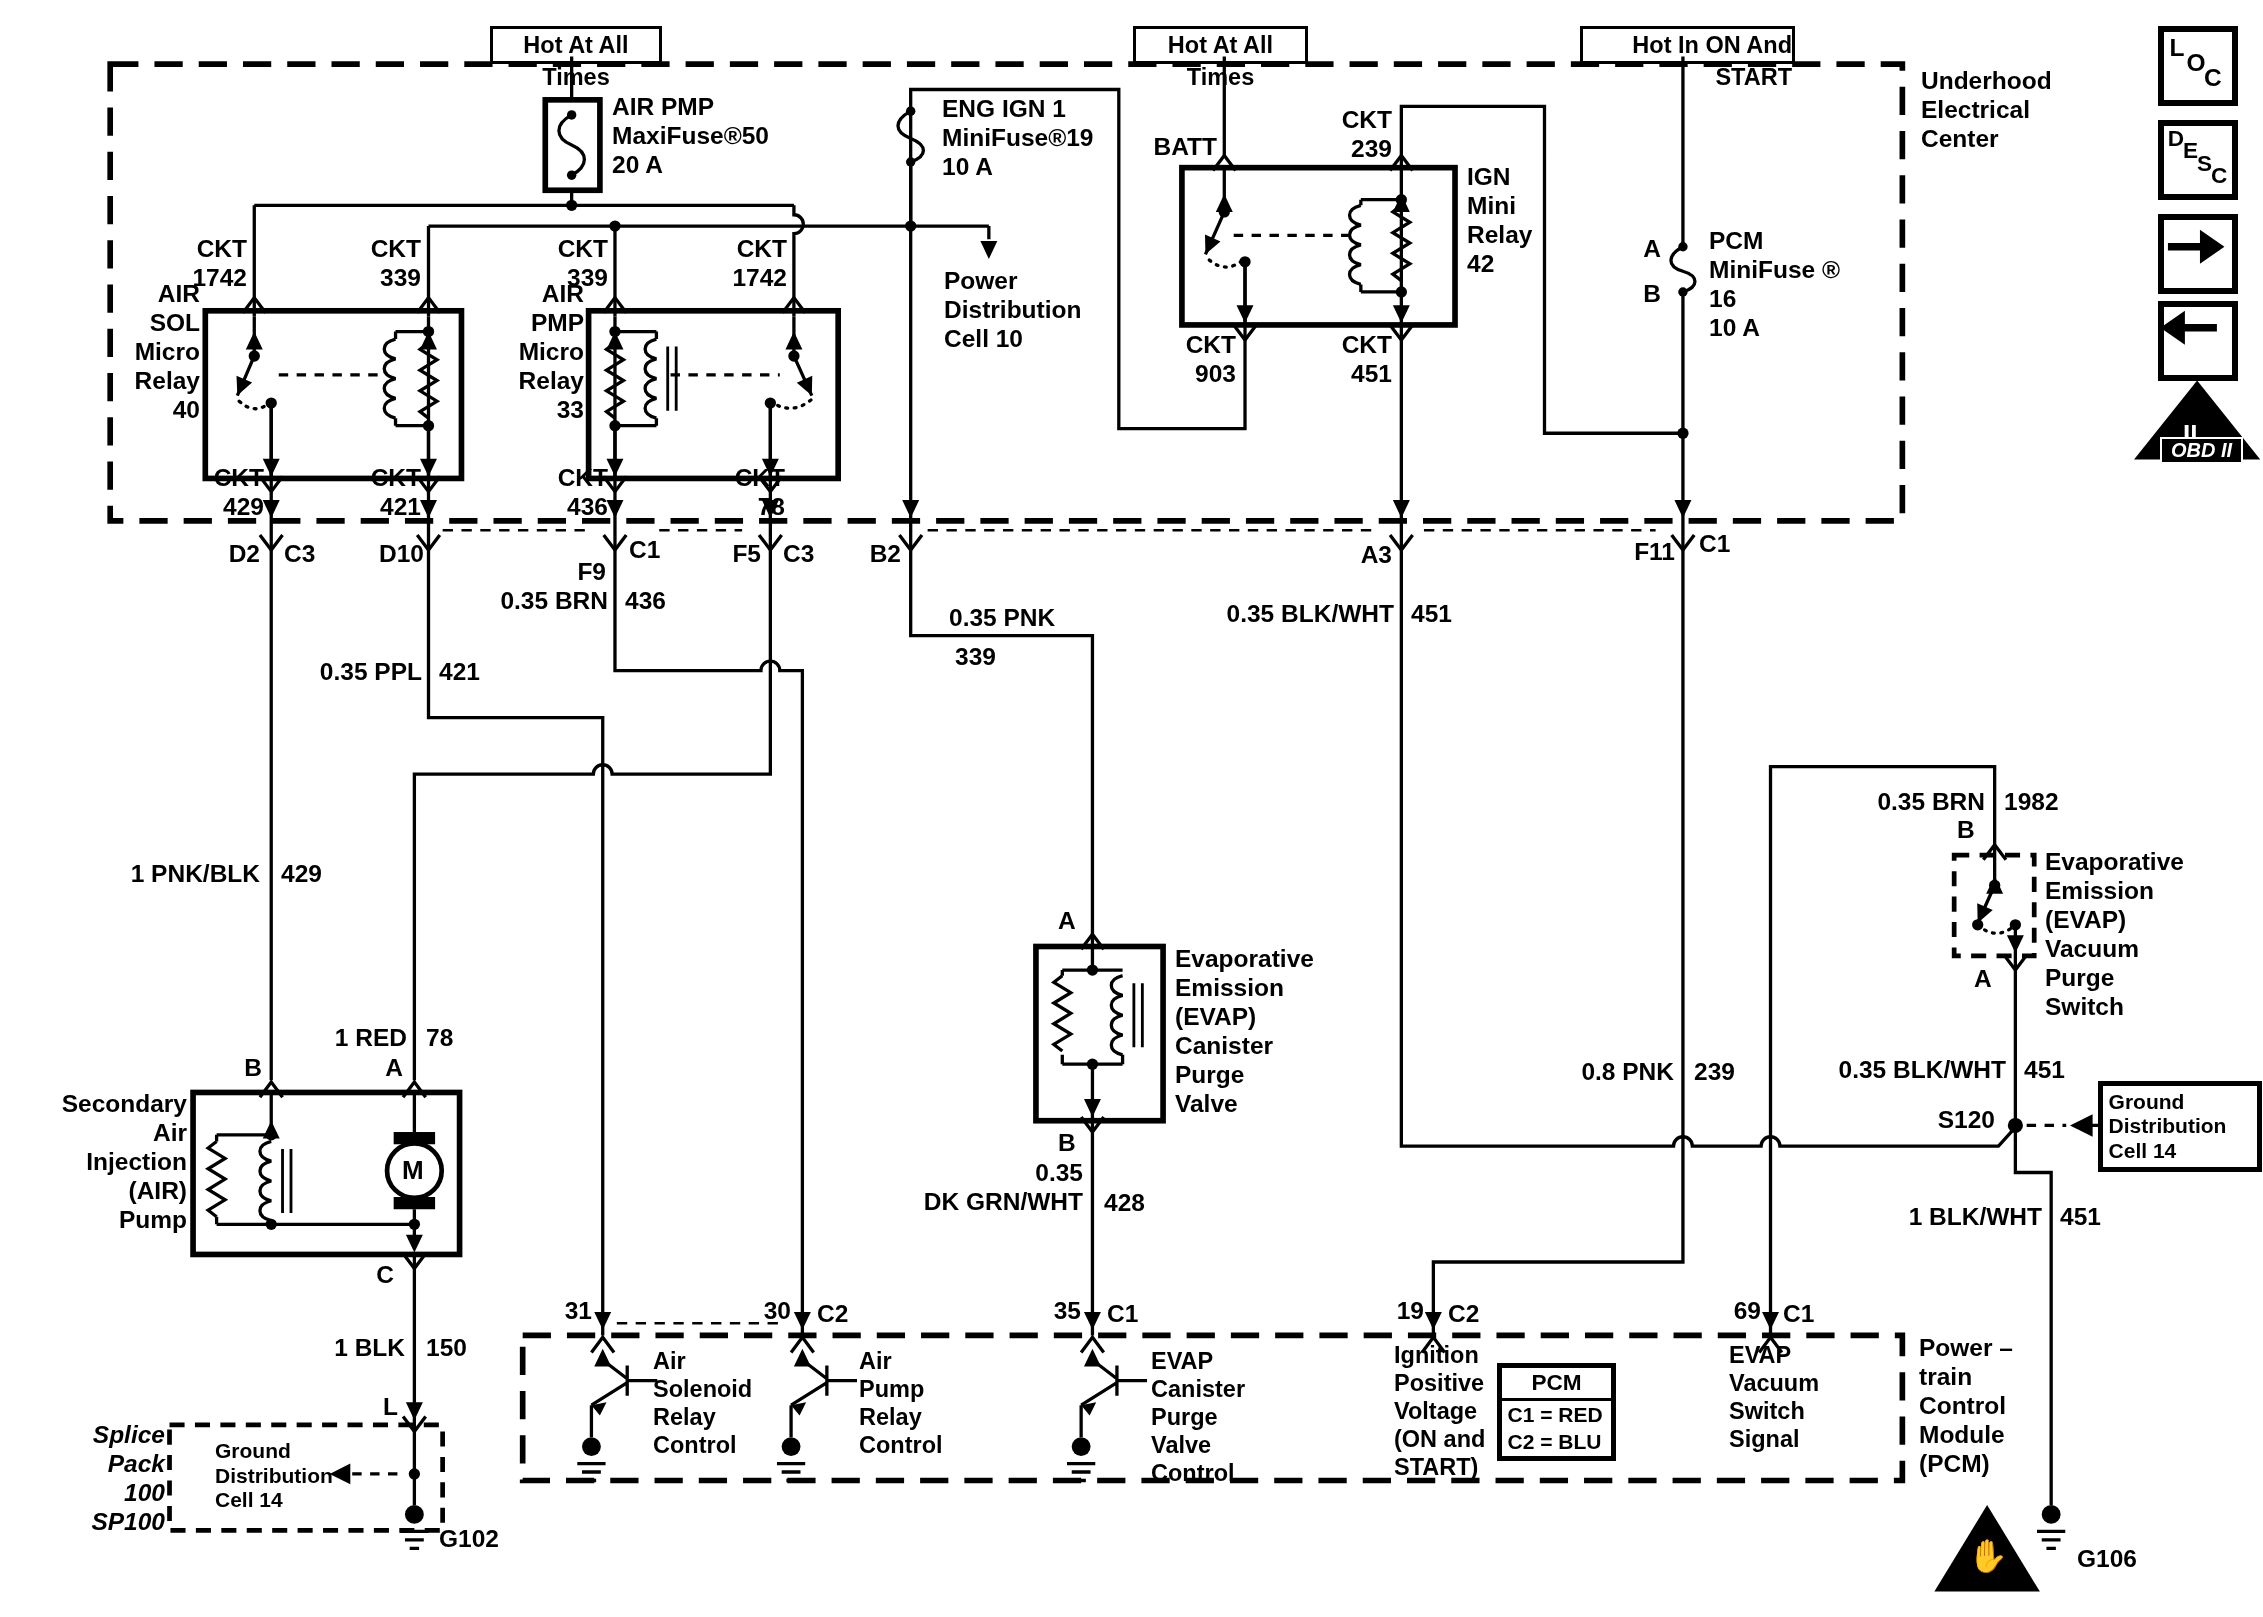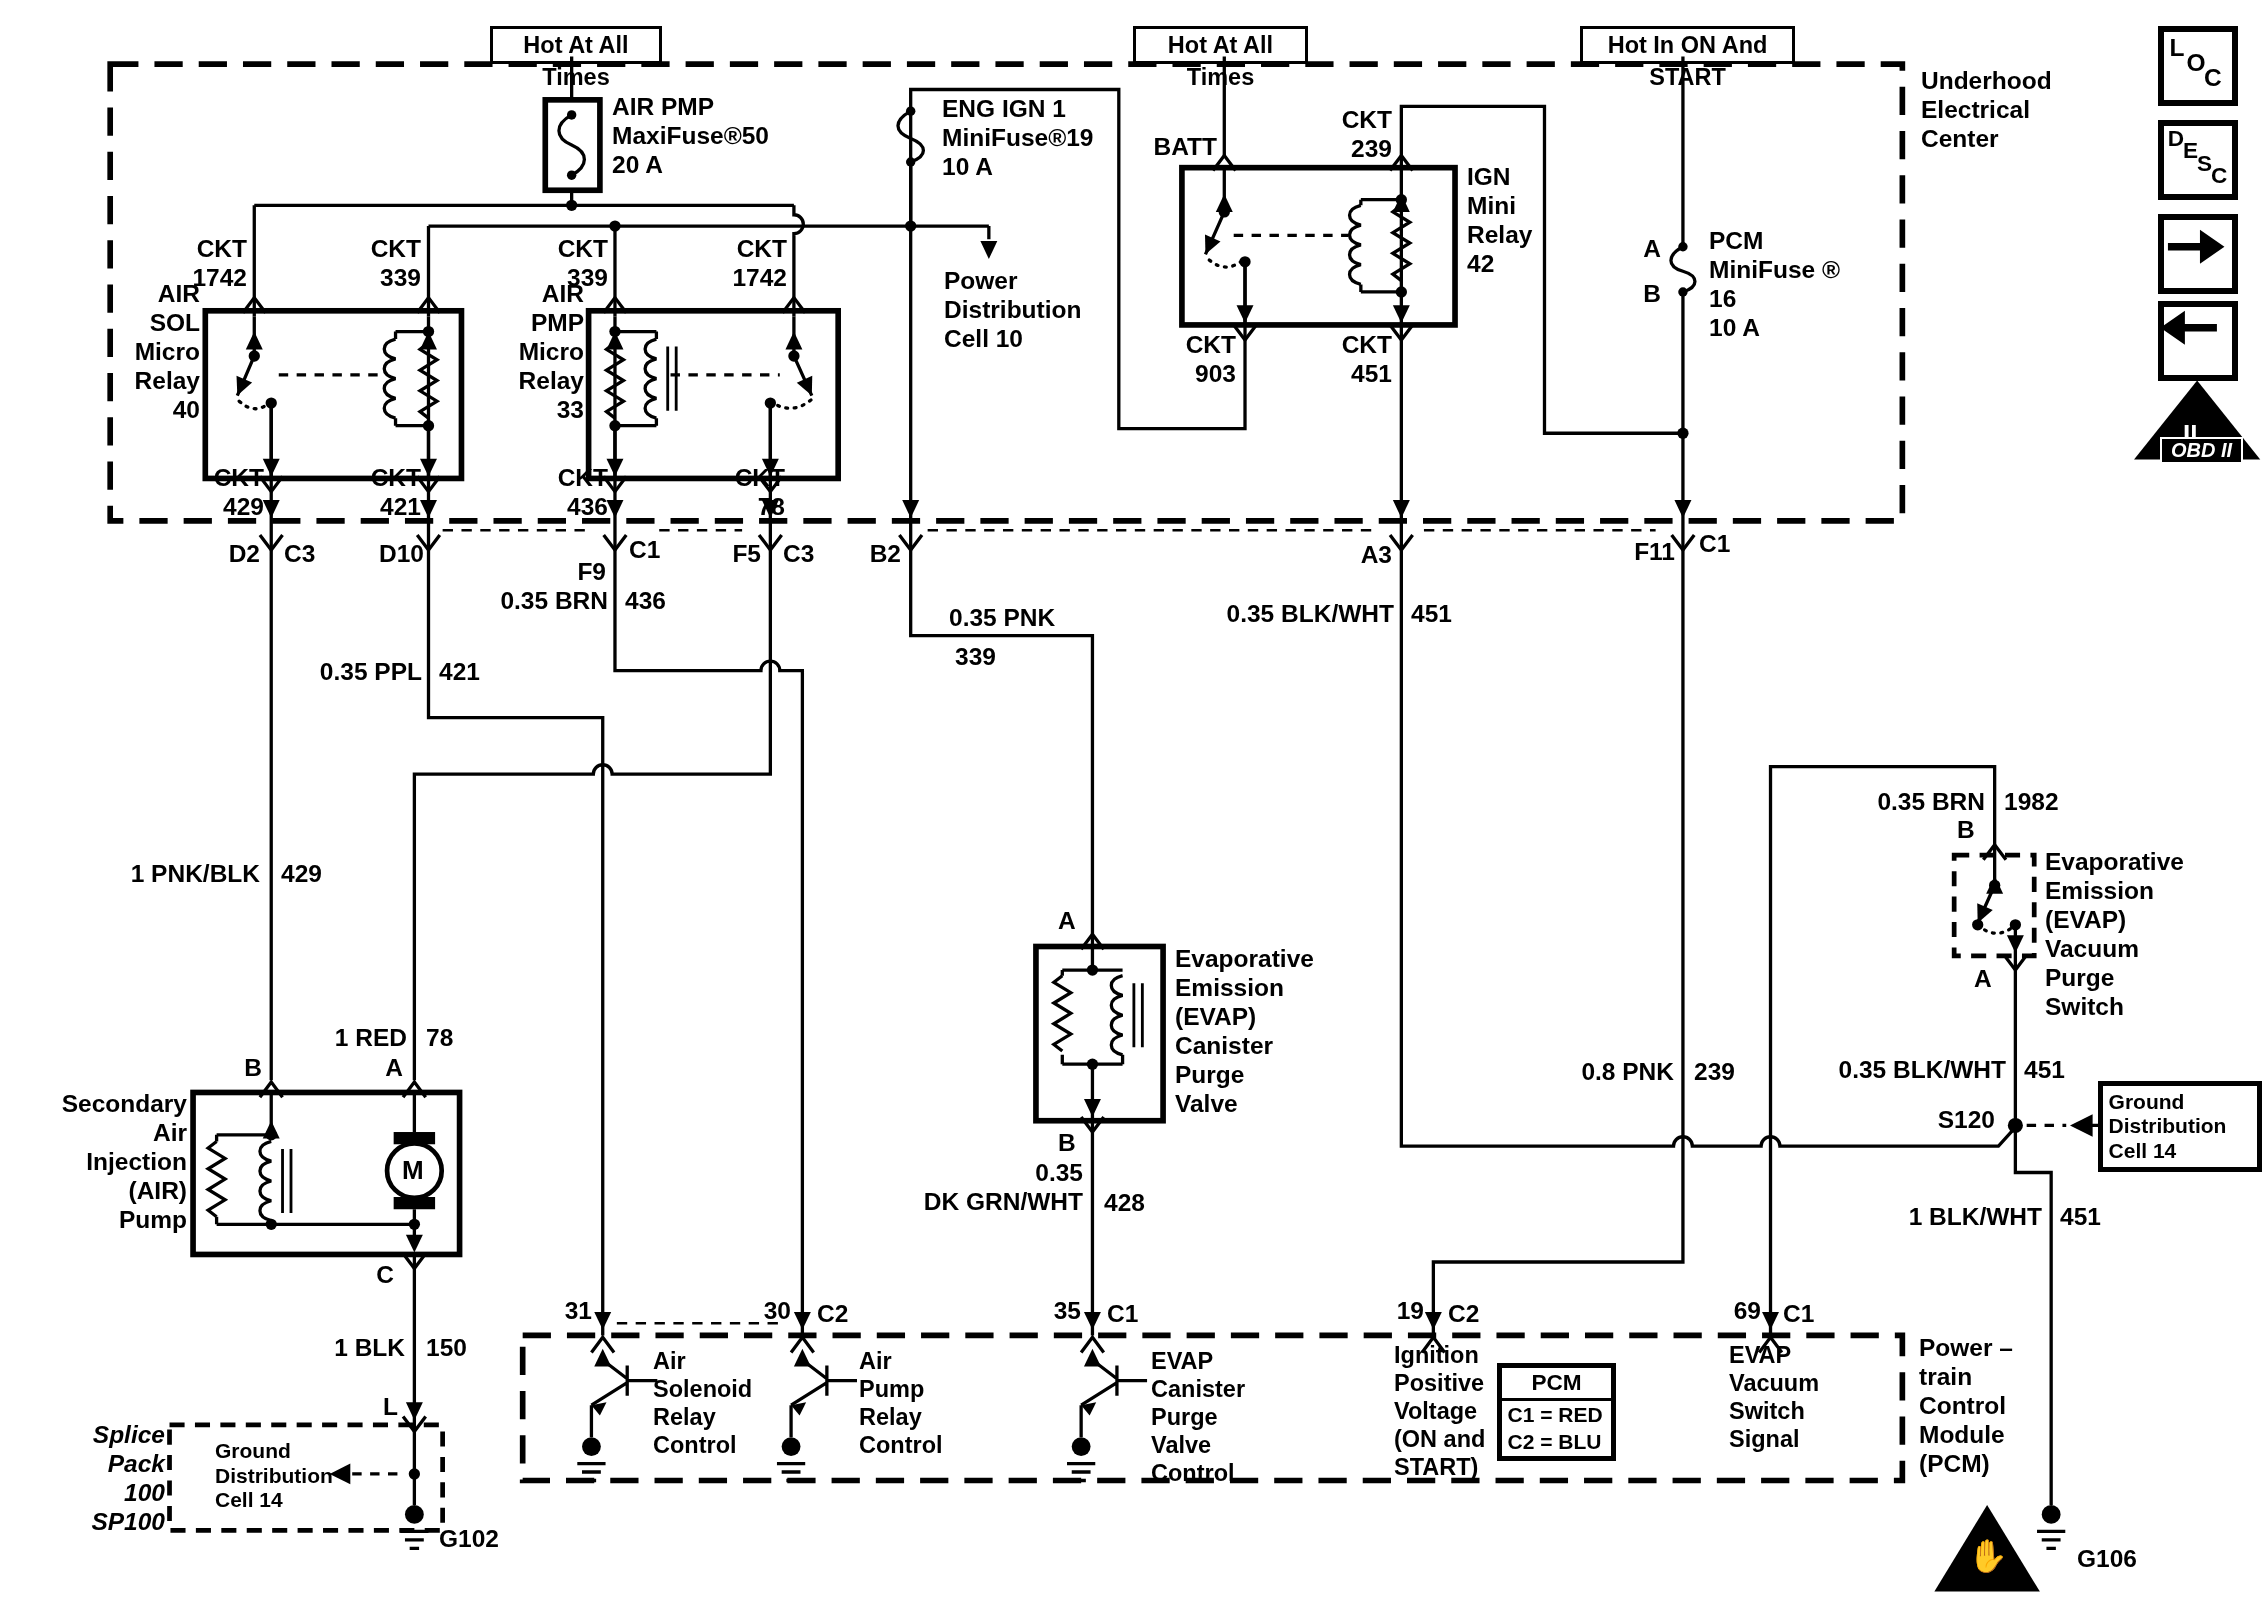--- a/index.html
+++ b/index.html
@@ -253,21 +253,21 @@
   <use href="#xtr" transform="translate(1160,1432)"></use>
 
   <polygon points="2302,258 2336,258 2336,244 2362,262 2336,280 2336,266 2302,266" class="f"></polygon>
   <polygon points="2354,344 2320,344 2320,330 2294,348 2320,366 2320,352 2354,352" class="f"></polygon>
   <polygon points="2333,404 2400,488 2266,488" class="f"></polygon>
   <polygon points="2110,1598 2166,1690 2054,1690" class="f"></polygon>
 </svg>
 
 <div class="hot" style="left:490px;top:26px;width:166px;">Hot At All Times</div>
 <div class="hot" style="left:1133px;top:26px;width:169px;">Hot At All Times</div>
-<div class="hot" style="left:1580px;top:26px;width:209px;">Hot In ON And START</div>
+<div class="hot" style="left:1580px;top:26px;width:209px;text-align:right;">Hot In ON And START</div>
 <div class="lbl" style="left:1921px;top:66px;">Underhood
 Electrical
 Center</div>
 
 <div class="lbl" style="left:612px;top:92px;">AIR PMP
 MaxiFuse®50
 20 A</div>
 <div class="lbl" style="left:942px;top:94px;">ENG IGN 1
 MiniFuse®19
 10 A</div>

